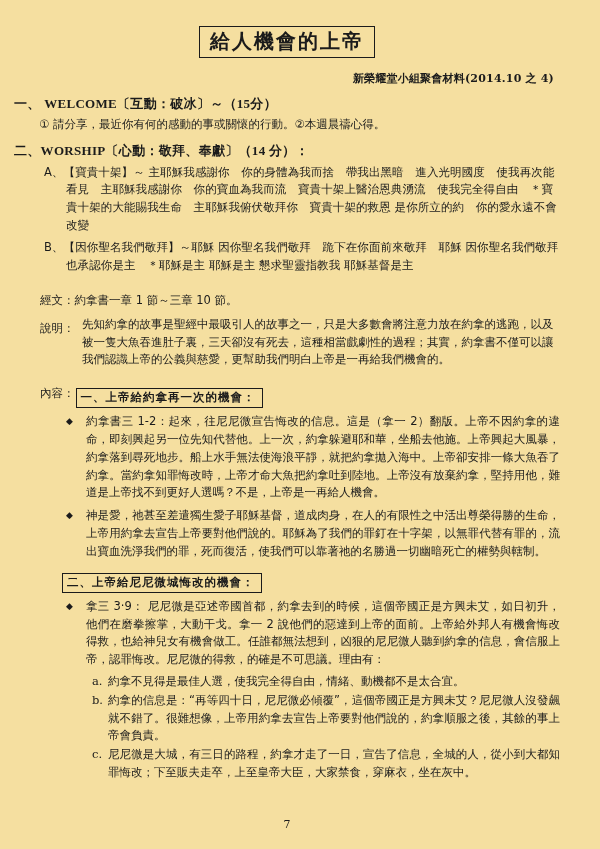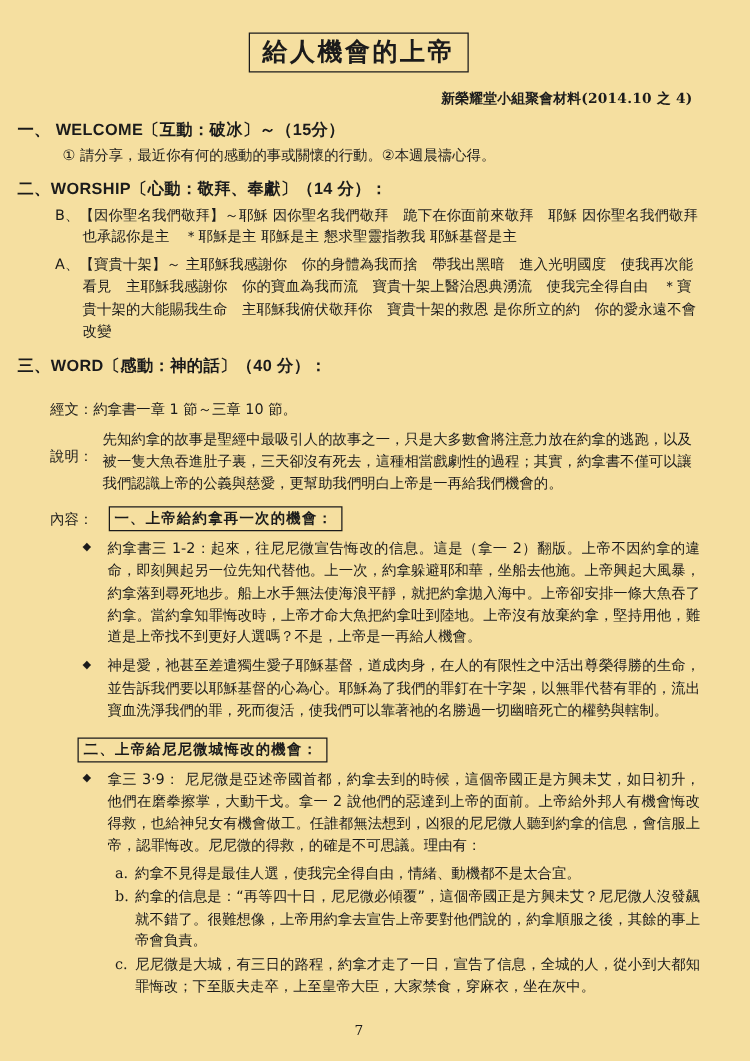--- a/index.html
+++ b/index.html
@@ -33,26 +33,26 @@
     margin-top:13px;
     padding-right:6px;
     letter-spacing:0.2px;
     font-family:"DejaVu Serif","Liberation Serif",serif;
   }
   .sec-head{
     font-size:13px;
     font-weight:bold;
     margin-top:9px;
     letter-spacing:0.3px;
-    font-family:Liberation Sans, sans-serif;
+    font-family:Liberation Serif, serif;
   }
   .lv1{
     font-size:11.5px;
     margin-top:3px;
-    margin-left:36px;
+    margin-left:25px;
     line-height:1.45;
   }
   .lyric{
     font-size:11.5px;
     margin-top:4px;
     margin-left:52px;
     text-indent:-22px;
     line-height:1.55;
     letter-spacing:0.1px;
   }
@@ -64,36 +64,37 @@
   }
   .explain{
     font-size:11.5px;
     margin-top:7px;
     margin-left:26px;
     line-height:1.55;
     text-indent:0;
     padding-left:42px;
     position:relative;
   }
-  .explain .lead{position:absolute;left:0;top:14px;}
+  .explain .lead{position:absolute;left:0;top:4px;}
   .content-row{
     display:flex;
     align-items:center;
     margin-top:9px;
     margin-left:26px;
     font-size:11.5px;
   }
-  .content-label{margin-right:12px;}
+  .content-label{margin-right:1px;}
   .box-head{
     border:1px solid #1b1b1b;
     padding:1px 6px 2px 4px;
     font-size:11.5px;
     font-weight:bold;
     letter-spacing:1px;
     font-family:Liberation Mono, monospace;
+    margin-top:10px;
   }
   .box-head2-wrap{margin-top:10px;margin-left:48px;text-decoration:underline;}
   .box-head2{
     display:inline-block;
     border:1px solid #1b1b1b;
     padding:1px 6px 2px 4px;
     font-size:11.5px;
     font-weight:bold;
     letter-spacing:1px;
     font-family:"DejaVu Serif","Liberation Serif",serif;
@@ -142,45 +143,44 @@
   <div class="title-wrap">
     <div class="title-box">給人機會的上帝</div>
   </div>
 
   <div class="subtitle">新榮耀堂小組聚會材料(2014.10 之 4)</div>
 
   <div class="sec-head">一、 WELCOME〔互動：破冰〕～（15分）</div>
   <div class="lv1">① 請分享，最近你有何的感動的事或關懷的行動。②本週晨禱心得。</div>
 
   <div class="sec-head">二、WORSHIP〔心動：敬拜、奉獻〕（14 分）：</div>
+  <div class="lyric">A、【寶貴十架】～ 主耶穌我感謝你　你的身體為我而捨　帶我出黑暗　進入光明國度　使我再次能看見　主耶穌我感謝你　你的寶血為我而流　寶貴十架上醫治恩典湧流　使我完全得自由　＊寶貴十架的大能賜我生命　主耶穌我俯伏敬拜你　寶貴十架的救恩 是你所立的約　你的愛永遠不會改變</div>
   <div class="lyric">B、【因你聖名我們敬拜】～耶穌 因你聖名我們敬拜　跪下在你面前來敬拜　耶穌 因你聖名我們敬拜 也承認你是主　＊耶穌是主 耶穌是主 懇求聖靈指教我 耶穌基督是主</div>
-  <div class="lyric">A、【寶貴十架】～ 主耶穌我感謝你　你的身體為我而捨　帶我出黑暗　進入光明國度　使我再次能看見　主耶穌我感謝你　你的寶血為我而流　寶貴十架上醫治恩典湧流　使我完全得自由　＊寶貴十架的大能賜我生命　主耶穌我俯伏敬拜你　寶貴十架的救恩 是你所立的約　你的愛永遠不會改變</div>
-
-  <div class="sec-head">三、WORD〔感動：神的話〕（40 分）：</div>
+
 
   <div class="verse">
     <span>經文：</span><span>約拿書一章 1 節～三章 10 節。</span>
   </div>
 
   <div class="explain">
     <span class="lead">說明：</span><span>先知約拿的故事是聖經中最吸引人的故事之一，只是大多數會將注意力放在約拿的逃跑，以及被一隻大魚吞進肚子裏，三天卻沒有死去，這種相當戲劇性的過程；其實，約拿書不僅可以讓我們認識上帝的公義與慈愛，更幫助我們明白上帝是一再給我們機會的。</span>
   </div>
 
   <div class="content-row">
     <span class="content-label">內容：</span>
     <span class="box-head">一、上帝給約拿再一次的機會：</span>
   </div>
 
   <div class="bullet-item">
     <span class="bullet-mark">◆</span>
     <span class="bullet-text">約拿書三 1-2：起來，往尼尼微宣告悔改的信息。這是（拿一 2）翻版。上帝不因約拿的違命，即刻興起另一位先知代替他。上一次，約拿躲避耶和華，坐船去他施。上帝興起大風暴，約拿落到尋死地步。船上水手無法使海浪平靜，就把約拿拋入海中。上帝卻安排一條大魚吞了約拿。當約拿知罪悔改時，上帝才命大魚把約拿吐到陸地。上帝沒有放棄約拿，堅持用他，難道是上帝找不到更好人選嗎？不是，上帝是一再給人機會。</span>
   </div>
   <div class="bullet-item">
     <span class="bullet-mark">◆</span>
-    <span class="bullet-text">神是愛，祂甚至差遣獨生愛子耶穌基督，道成肉身，在人的有限性之中活出尊榮得勝的生命，並告訴我們要以耶穌基督的心為心。耶穌為了我們的罪釘在十字架，以無罪代替有罪的，流出寶血洗淨我們的罪，死而復活，使我們可以靠著祂的名勝過一切幽暗死亡的權勢與轄制。</span>
+    <span class="bullet-text">神是愛，祂甚至差遣獨生愛子耶穌基督，道成肉身，在人的有限性之中活出尊榮得勝的生命，上帝用約拿去宣告上帝要對他們說的。耶穌為了我們的罪釘在十字架，以無罪代替有罪的，流出寶血洗淨我們的罪，死而復活，使我們可以靠著祂的名勝過一切幽暗死亡的權勢與轄制。</span>
   </div>
 
   <div class="box-head2-wrap">
     <span class="box-head2">二、上帝給尼尼微城悔改的機會：</span>
   </div>
 
   <div class="bullet-item">
     <span class="bullet-mark">◆</span>
     <span class="bullet-text">拿三 3‧9： 尼尼微是亞述帝國首都，約拿去到的時候，這個帝國正是方興未艾，如日初升，他們在磨拳擦掌，大動干戈。拿一 2 說他們的惡達到上帝的面前。上帝給外邦人有機會悔改得救，也給神兒女有機會做工。任誰都無法想到，凶狠的尼尼微人聽到約拿的信息，會信服上帝，認罪悔改。尼尼微的得救，的確是不可思議。理由有：</span>
   </div>

